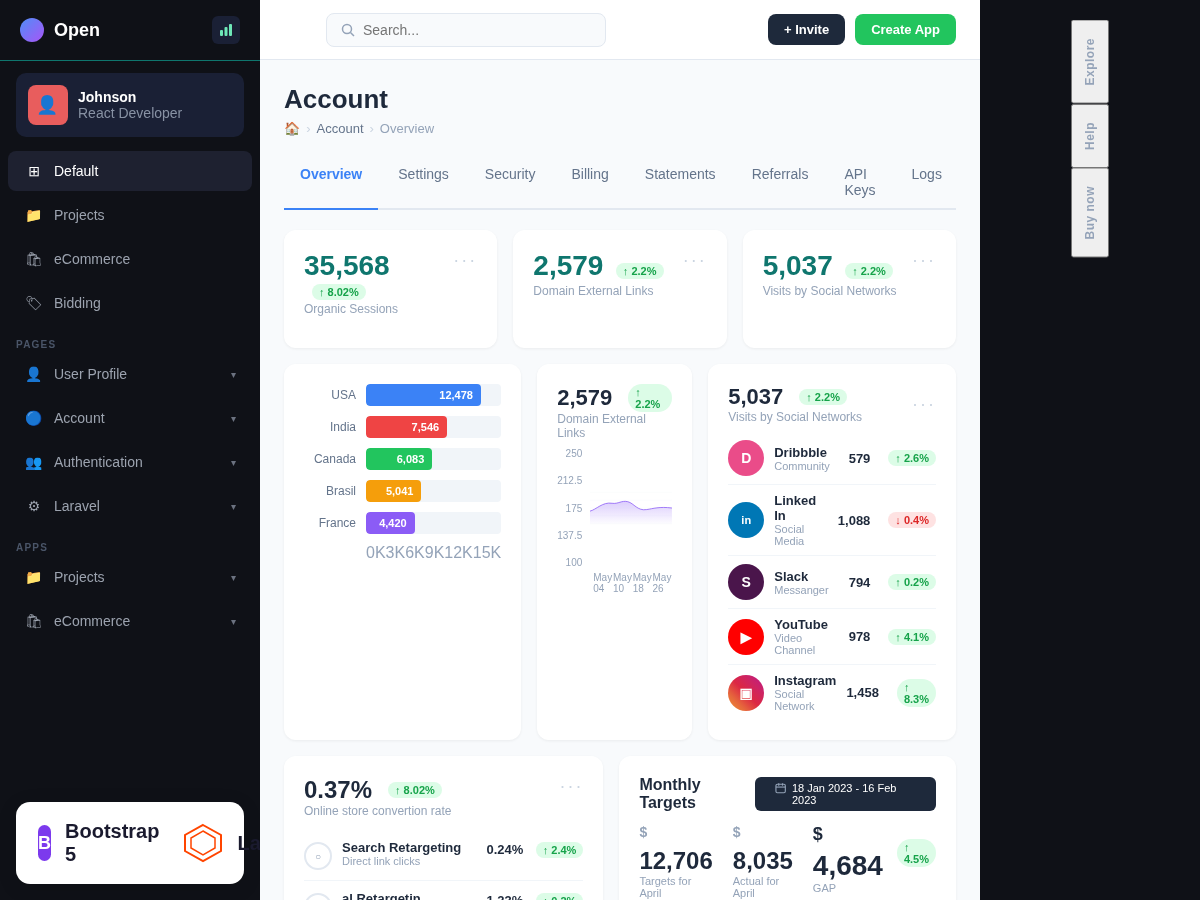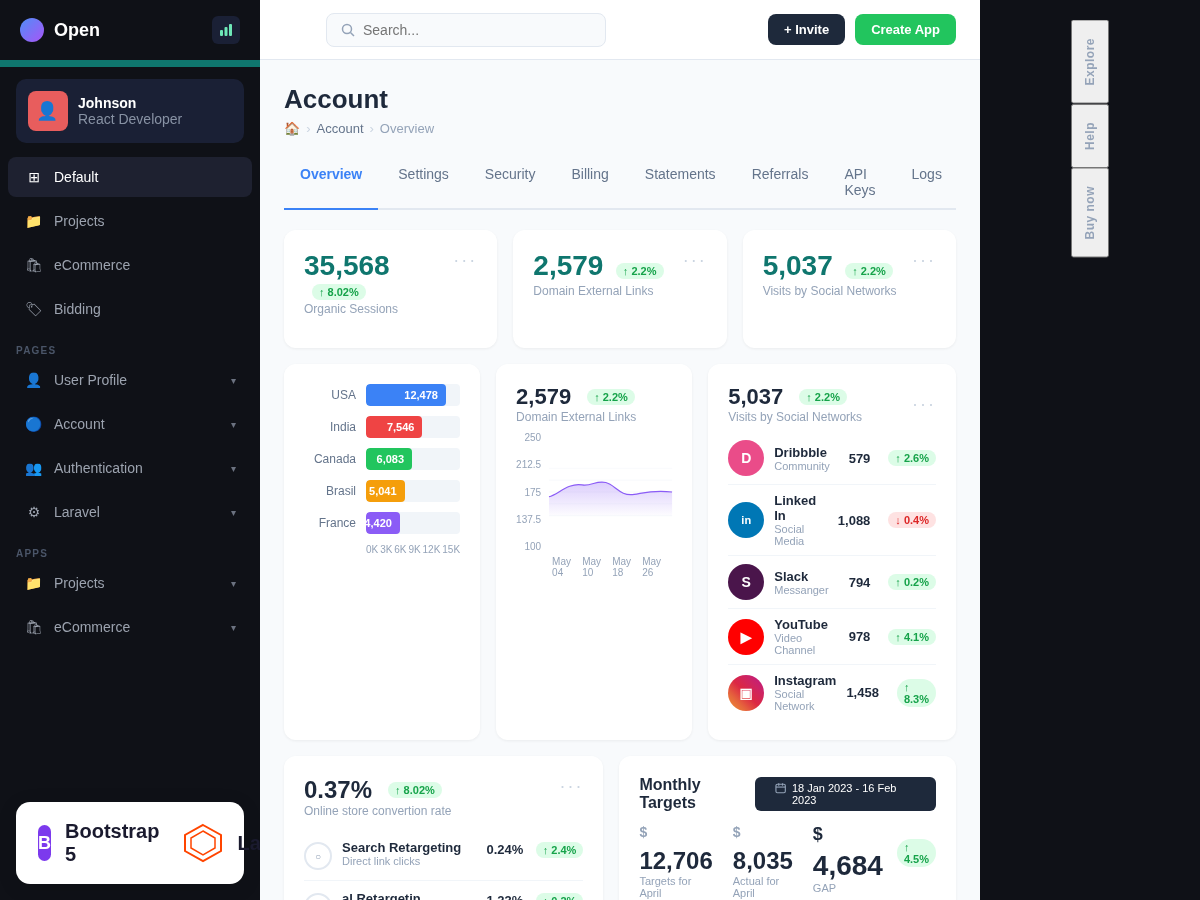--- a/index.html
+++ b/index.html
@@ -1,20 +1,20 @@
 <!DOCTYPE html>
 <html><head>
   <meta charset="utf-8">
   <style>
     * { margin: 0; padding: 0; box-sizing: border-box; }
     body { font-family: -apple-system, BlinkMacSystemFont, 'Segoe UI', sans-serif; background: #f1f5f9; display: flex; width: 1200px; height: 900px; overflow: hidden; }
 
     
     .sidebar { width: 260px; min-width: 260px; background: #0f1117; color: #fff; display: flex; flex-direction: column; height: 900px; overflow-y: auto; }
-    .sidebar-header { padding: 16px 20px; display: flex; align-items: center; justify-content: space-between; border-bottom: 7px solid #0f766e; }
+    .sidebar-header { padding: 16px 20px; display: flex; align-items: center; justify-content: space-between; border-bottom: 1px solid #0f766e; }
     .sidebar-logo { display: flex; align-items: center; gap: 10px; font-size: 18px; font-weight: 700; color: #fff; }
     .logo-dot { width: 24px; height: 24px; background: linear-gradient(135deg, #4f8ef7, #a855f7); border-radius: 50%; }
     .sidebar-icon { width: 28px; height: 28px; background: #1a2035; border-radius: 6px; display: flex; align-items: center; justify-content: center; color: #6ee7b7; font-size: 14px; }
     .user-card { margin: 12px 16px; background: #1a2035; border-radius: 10px; padding: 12px; display: flex; align-items: center; gap: 10px; }
     .user-avatar { width: 40px; height: 40px; border-radius: 8px; background: #e85d5d; display: flex; align-items: center; justify-content: center; overflow: hidden; font-size: 18px; }
     .user-name { font-size: 14px; font-weight: 600; color: #fff; }
     .user-role { font-size: 14px; color: #8892a4; margin-top: 0; }
     .sidebar-section { padding: 6px 16px 2px; font-size: 10px; font-weight: 700; color: #4a5568; letter-spacing: 1.2px; text-transform: uppercase; margin-top: 8px; }
     .sidebar-item { display: flex; align-items: center; gap: 10px; padding: 10px 16px; cursor: pointer; border-radius: 8px; margin: 2px 8px; font-size: 14px; color: #9ca3af; transition: background 0.15s; }
     .sidebar-item.active { background: #1e2130; color: #fff; }
@@ -68,21 +68,21 @@
 
     
     .charts-row { display: grid; grid-template-columns: 1fr 1fr 1fr; gap: 16px; margin-bottom: 16px; }
 
     
     .bar-chart-card { background: #fff; border-radius: 12px; padding: 20px; box-shadow: 0 1px 3px rgba(0,0,0,0.06); }
     .bar-row { display: flex; align-items: center; gap: 10px; margin-bottom: 10px; }
     .bar-country { font-size: 12px; color: #64748b; width: 52px; text-align: right; }
     .bar-track { flex: 1; height: 22px; background: #f1f5f9; border-radius: 4px; overflow: hidden; position: relative; }
     .bar-fill { height: 100%; border-radius: 4px; display: flex; align-items: center; justify-content: flex-end; padding-right: 8px; font-size: 11px; font-weight: 700; color: #fff; }
-    .bar-axis { display: flex; justify-content: space-between; padding-left: 62px; font-size: 10px; color: #94a3b8; margin-top: 4px; }
+    .bar-axis { display: flex; justify-content: space-between; padding-left: 62px; font-size: 16px; color: #94a3b8; margin-top: 4px; }
 
     
     .line-chart-card { background: #fff; border-radius: 12px; padding: 20px; box-shadow: 0 1px 3px rgba(0,0,0,0.06); }
     .chart-area { position: relative; height: 120px; margin-top: 8px; }
 
     
     .social-card { background: #fff; border-radius: 12px; padding: 20px; box-shadow: 0 1px 3px rgba(0,0,0,0.06); }
     .social-row { display: flex; align-items: center; gap: 10px; padding: 8px 0; border-bottom: 1px solid #f1f5f9; }
     .social-row:last-child { border-bottom: none; }
     .social-icon { width: 36px; height: 36px; border-radius: 50%; display: flex; align-items: center; justify-content: center; font-size: 14px; font-weight: 700; color: #fff; flex-shrink: 0; }

